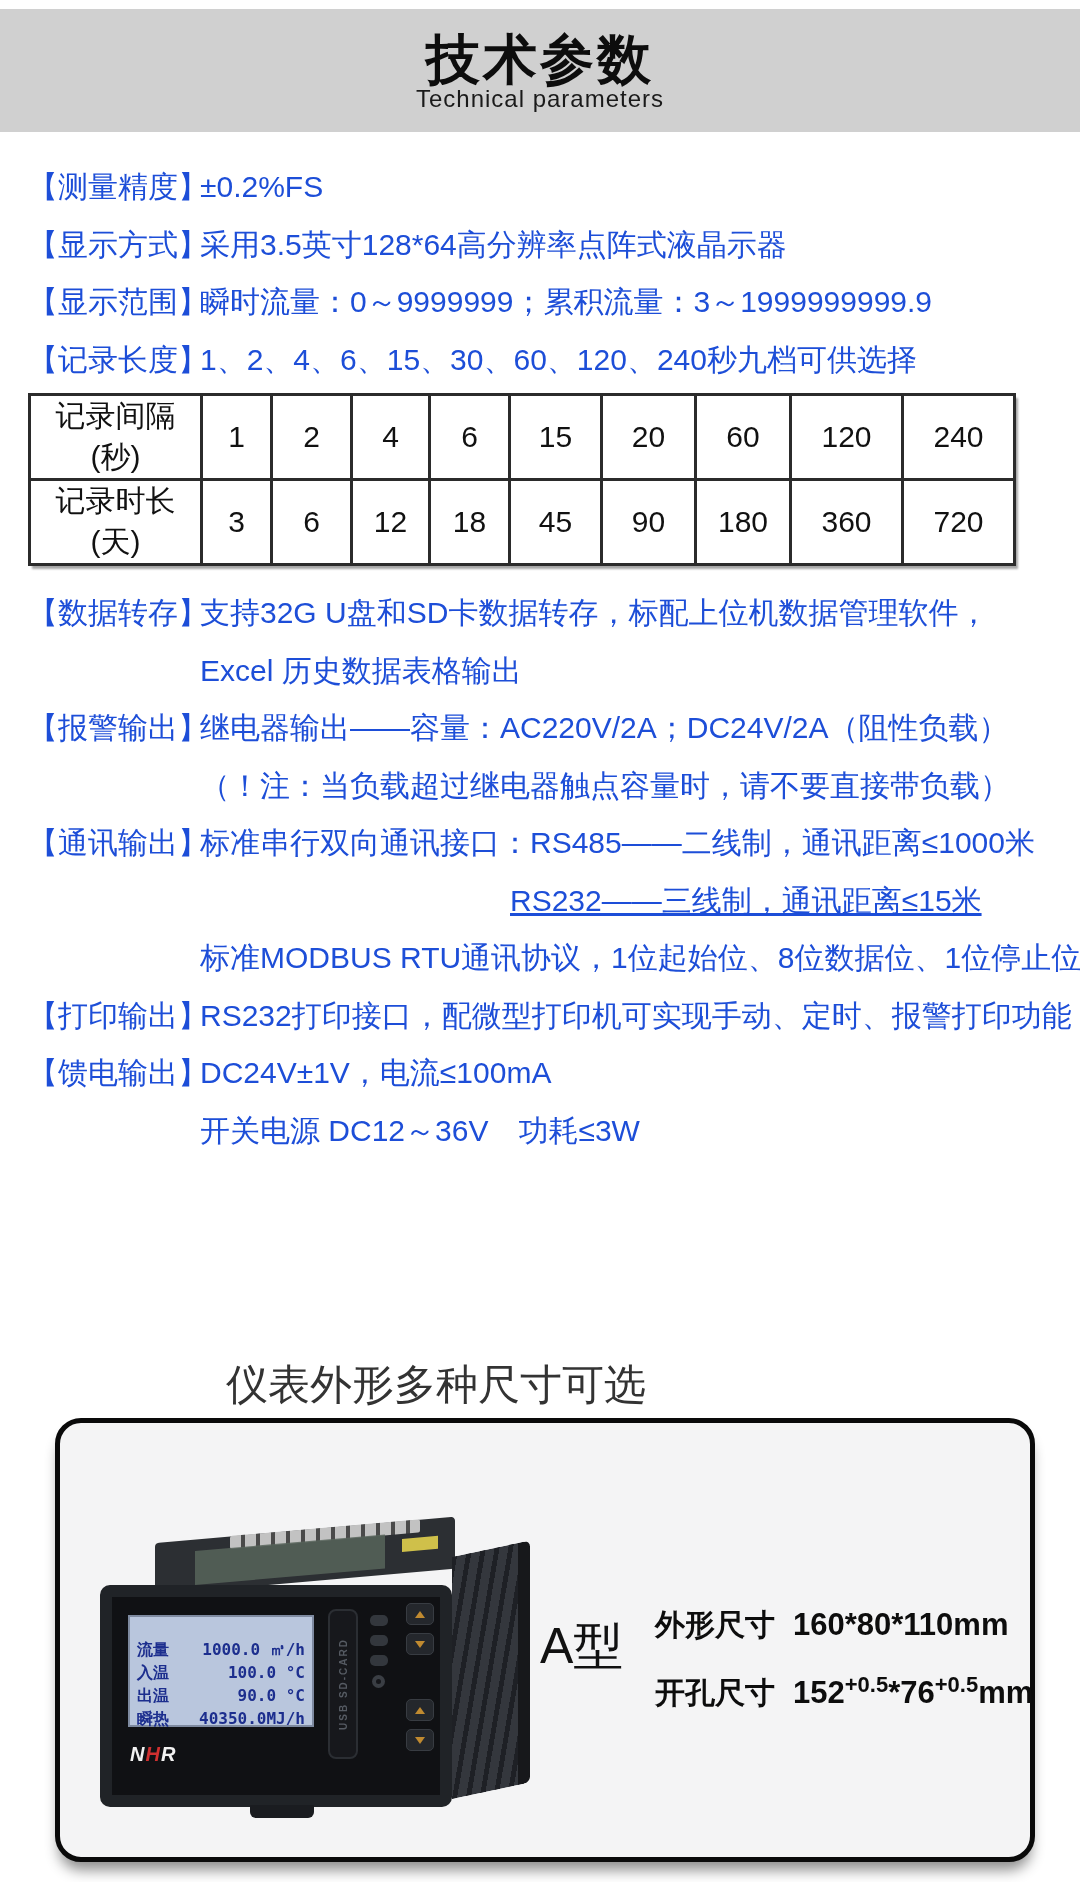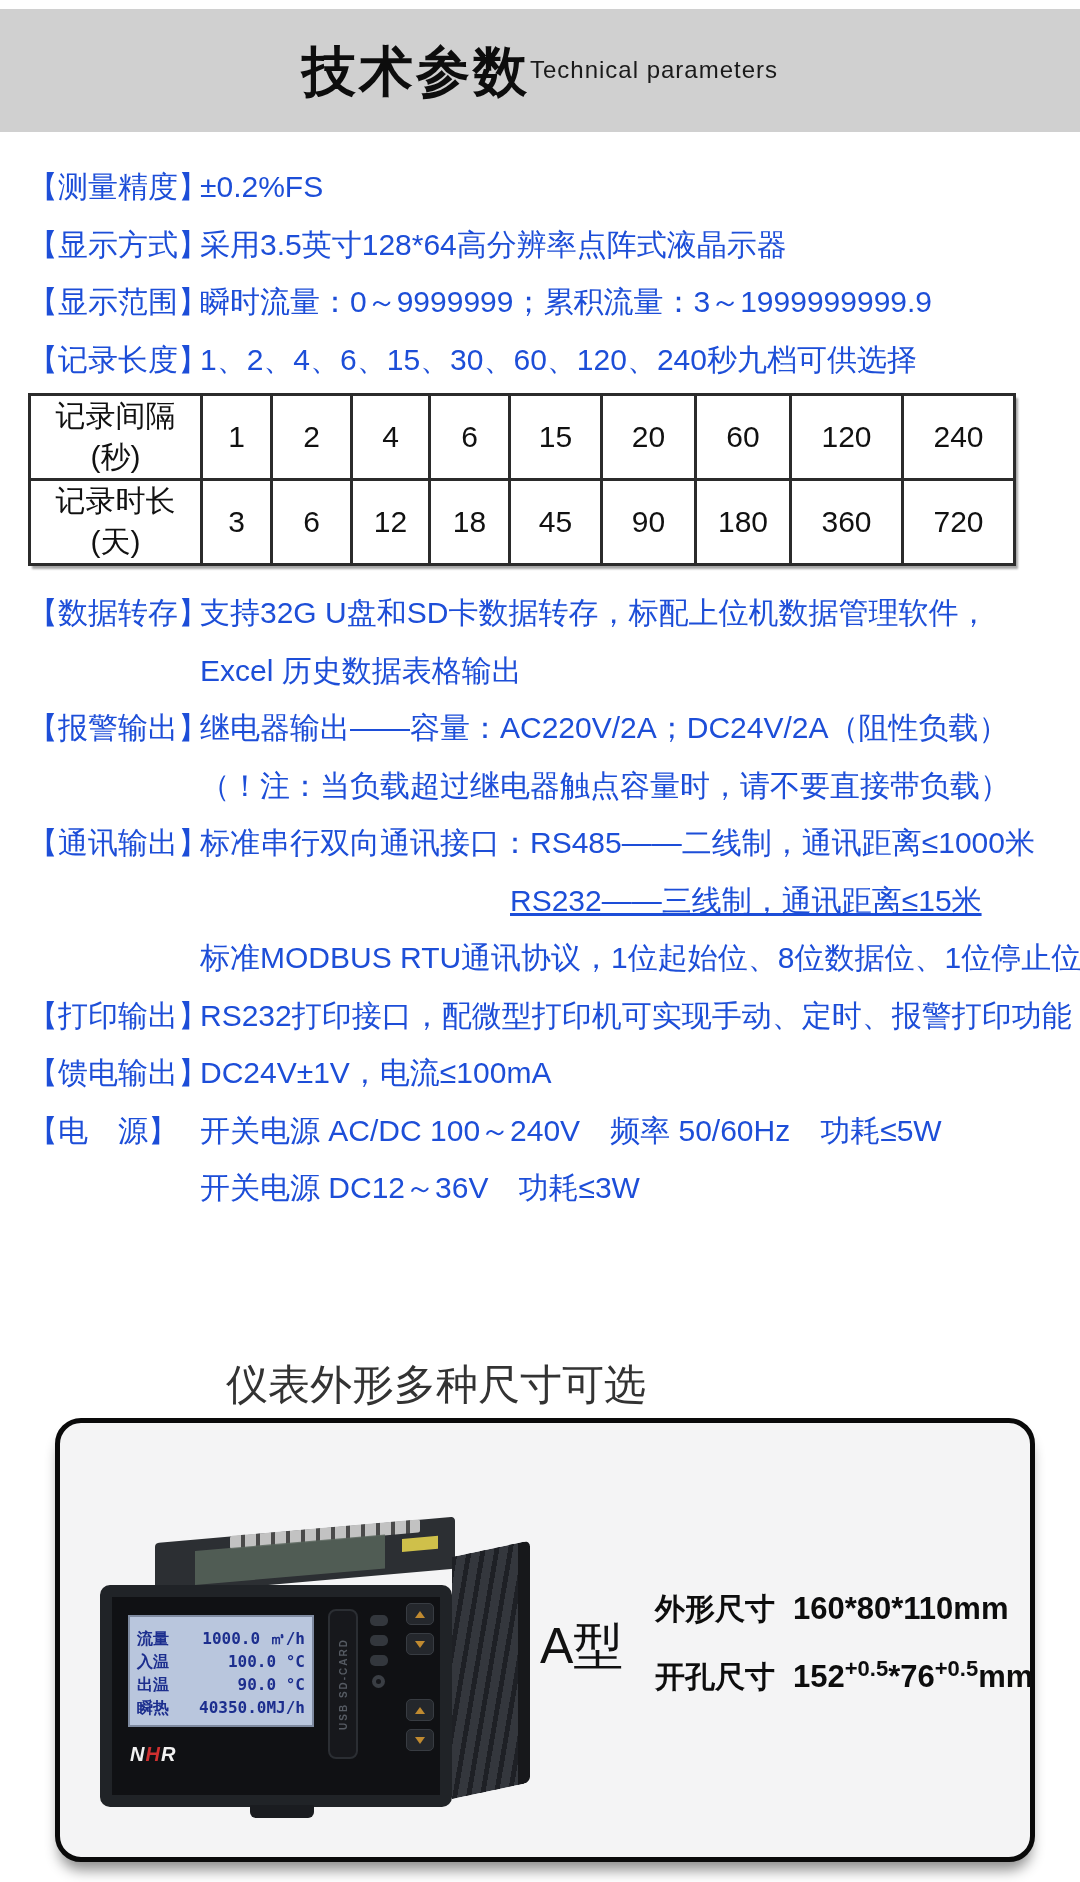--- a/index.html
+++ b/index.html
@@ -1,21 +1,21 @@
 <!DOCTYPE html>
 <html><head>
 <meta charset="utf-8">
 <style>
   html,body{margin:0;padding:0;background:#ffffff;}
   .page{position:relative;width:1080px;height:1882px;background:#ffffff;overflow:hidden;
         font-family:"Liberation Sans","DejaVu Sans",sans-serif;color:#111;}
 
   
   .band{position:absolute;top:9px;left:0;width:1080px;height:123px;background:#d0d0d0;
-        display:flex;align-items:center;justify-content:center;}
+        display:flex;flex-direction:column;align-items:center;justify-content:center;}
   .band .title{font-size:54px;font-weight:900;letter-spacing:3px;color:#0d0d0d;line-height:58px;}
   .band .subtitle{font-size:24px;font-weight:400;letter-spacing:1px;color:#1a1a1a;line-height:26px;margin-top:-2px;}
 
   
   .specs{position:absolute;top:158px;left:28px;width:1024px;}
   .spec-line{line-height:57.5px;font-size:30px;font-weight:500;white-space:nowrap;color:#1d4ed8;}
   .spec-label{display:inline-block;width:172px;font-weight:500;}
   .spec-line.l1{padding-left:172px;}
   .spec-line.l2{padding-left:482px;text-decoration:underline;}
 
@@ -27,21 +27,21 @@
   col.c0{width:172px;}col.c1{width:70px;}col.c2{width:80px;}col.c3{width:78px;}col.c4{width:80px;}
   col.c5{width:92px;}col.c6{width:94px;}col.c7{width:95px;}col.c8{width:112px;}col.c9{width:112px;}
 
   
   .outline-heading{position:absolute;top:1322px;left:0;width:872px;text-align:center;
                    font-size:42px;font-weight:500;color:#333;}
   .card{position:absolute;top:1418px;left:55px;width:970px;height:434px;background:#f4f4f5;
         border:5px solid #0a0a0a;border-radius:26px;
         box-shadow:0 12px 14px -4px rgba(0,0,0,.45);}
   .model{position:absolute;left:480px;top:190px;font-size:50px;font-weight:500;color:#111;}
-  .dims{position:absolute;left:595px;top:166px;}
+  .dims{position:absolute;left:595px;top:182px;}
   .dim-row{display:flex;align-items:baseline;margin-bottom:26px;white-space:nowrap;}
   .dim-label{font-size:30px;font-weight:700;color:#0d0d0d;margin-right:18px;}
   .dim-value{font-size:31px;font-weight:700;color:#0d0d0d;font-family:"Liberation Sans","DejaVu Sans",sans-serif;}
   .dim-value sup{font-size:22px;font-weight:700;}
 
   
   .device{position:absolute;left:40px;top:118px;width:430px;height:282px;}
   .dev-top{position:absolute;left:55px;top:2px;width:300px;height:52px;background:#2c2f33;
            border-radius:4px;transform:skewY(-5deg);transform-origin:left top;}
   .dev-label-green{position:absolute;left:95px;top:10px;width:190px;height:34px;background:#57645a;
@@ -52,21 +52,21 @@
   .dev-yellow{position:absolute;left:302px;top:-2px;width:36px;height:13px;background:#cfc04a;
            transform:skewY(-5deg);transform-origin:left top;}
   .dev-front{position:absolute;left:0;top:44px;width:352px;height:222px;background:#101114;
            border:12px solid #202327;border-radius:10px;box-sizing:border-box;}
   .dev-side{position:absolute;left:352px;top:16px;width:78px;height:242px;background:#34373d;
            border-right:12px solid #17181b;box-sizing:border-box;border-radius:0 6px 6px 0;
            transform:skewY(-12deg);transform-origin:left top;
            background-image:repeating-linear-gradient(100deg,#1e2025 0 5px,rgba(0,0,0,0) 5px 14px);}
   .dev-clip{position:absolute;left:150px;top:264px;width:64px;height:13px;background:#1a1c20;border-radius:0 0 6px 6px;}
   .dev-lcd{position:absolute;left:16px;top:18px;width:186px;height:112px;background:#b9c6dd;
-           border:2px solid #7e8aa0;box-sizing:border-box;padding:10px 7px;
+           border:2px solid #7e8aa0;box-sizing:border-box;padding:21px 7px;
            color:#1c2e8e;font-family:"DejaVu Sans Mono","Liberation Mono",monospace;
            font-size:16px;font-weight:700;line-height:23px;}
   .lcd-line{display:flex;justify-content:space-between;white-space:nowrap;}
   .dev-logo{position:absolute;left:18px;top:146px;font-size:20px;font-weight:800;font-style:italic;
            letter-spacing:1px;color:#f2f2f2;}
   .dev-logo .mid{color:#d03030;}
   .dev-slot{position:absolute;left:216px;top:12px;width:30px;height:150px;background:#17181c;
            border:2px solid #2b2e33;border-radius:8px;box-sizing:border-box;
            display:flex;align-items:center;justify-content:center;}
   .dev-slot .slot-text{writing-mode:vertical-rl;transform:rotate(180deg);font-size:10px;color:#565b63;
@@ -171,23 +171,20 @@
     </div>
     <div class="spec-line l1">
       <span class="spec-text">标准MODBUS RTU通讯协议，1位起始位、8位数据位、1位停止位、</span>
     </div>
     <div class="spec-line">
       <span class="spec-label">【打印输出】</span><span class="spec-text">RS232打印接口，配微型打印机可实现手动、定时、报警打印功能</span>
     </div>
     <div class="spec-line">
       <span class="spec-label">【馈电输出】</span><span class="spec-text">DC24V±1V，电流≤100mA</span>
     </div>
-    <div class="spec-line">
-      <span class="spec-label">【电　源】</span><span class="spec-text">开关电源 AC/DC 100～240V　频率 50/60Hz　功耗≤5W</span>
-    </div>
     <div class="spec-line l1">
       <span class="spec-text">开关电源 DC12～36V　功耗≤3W</span>
     </div>
   </main>
 
   <h2 class="outline-heading">仪表外形多种尺寸可选</h2>
 
   <section class="card">
 
     <div class="device">

